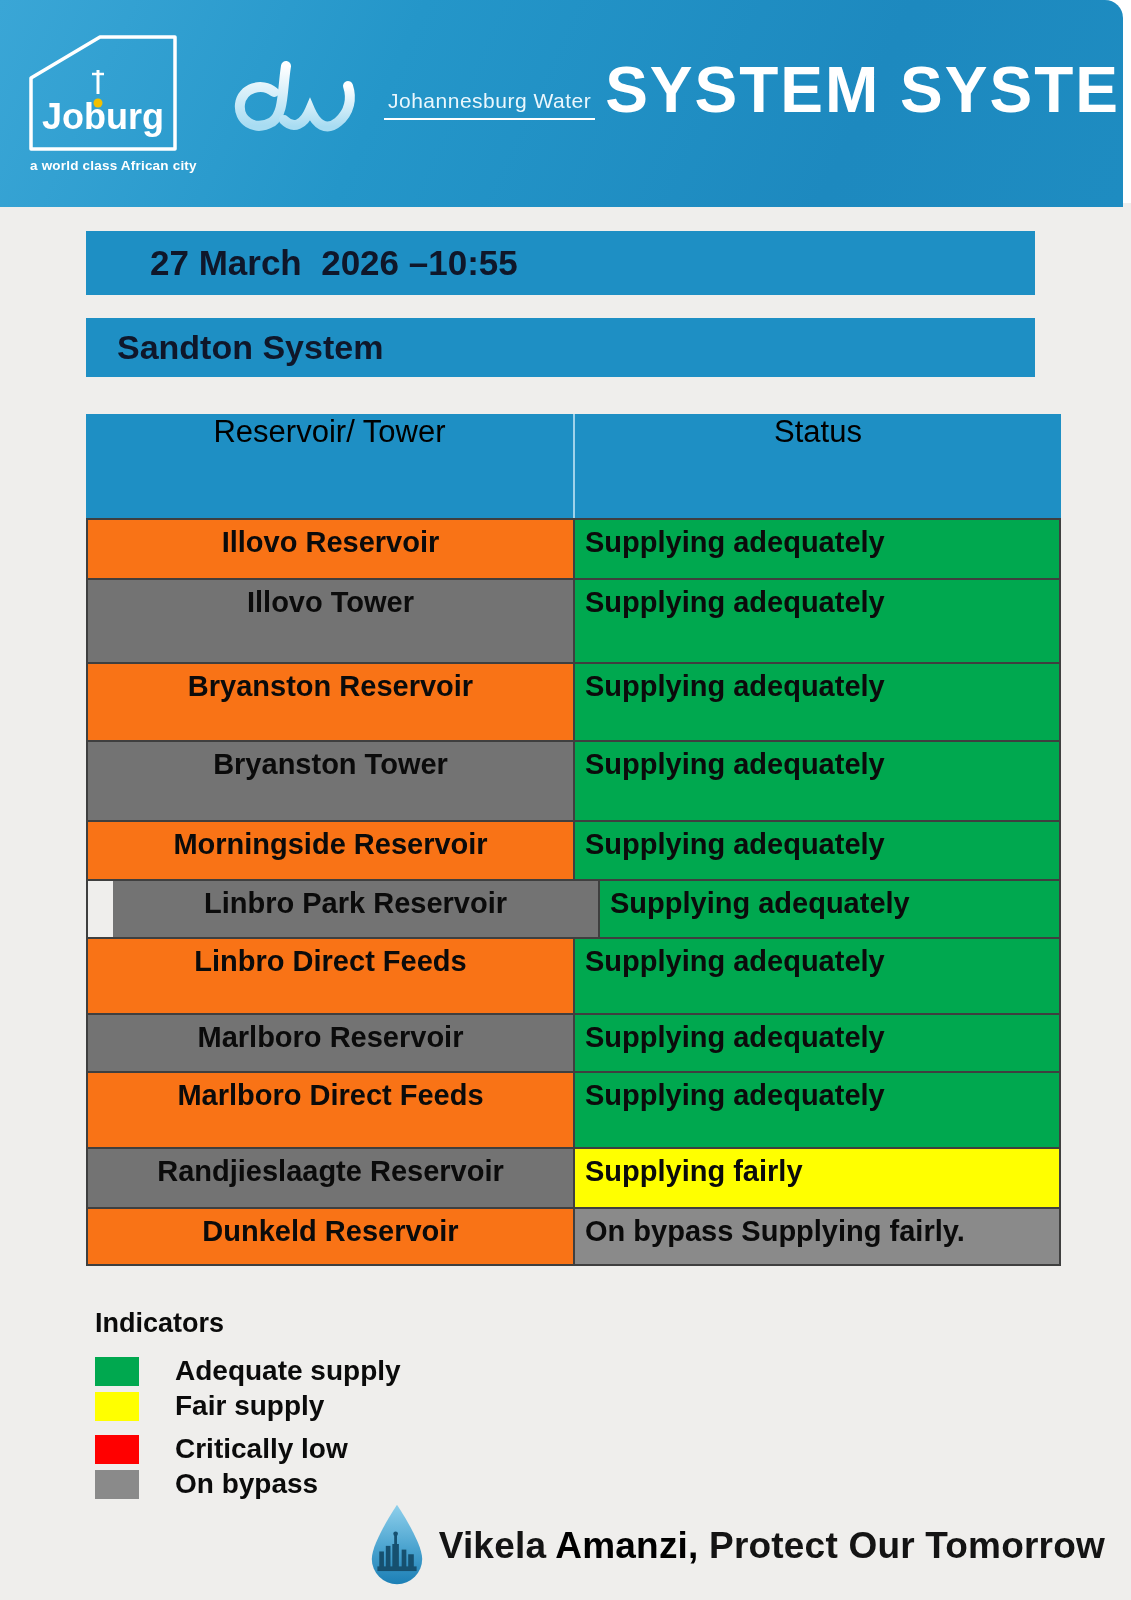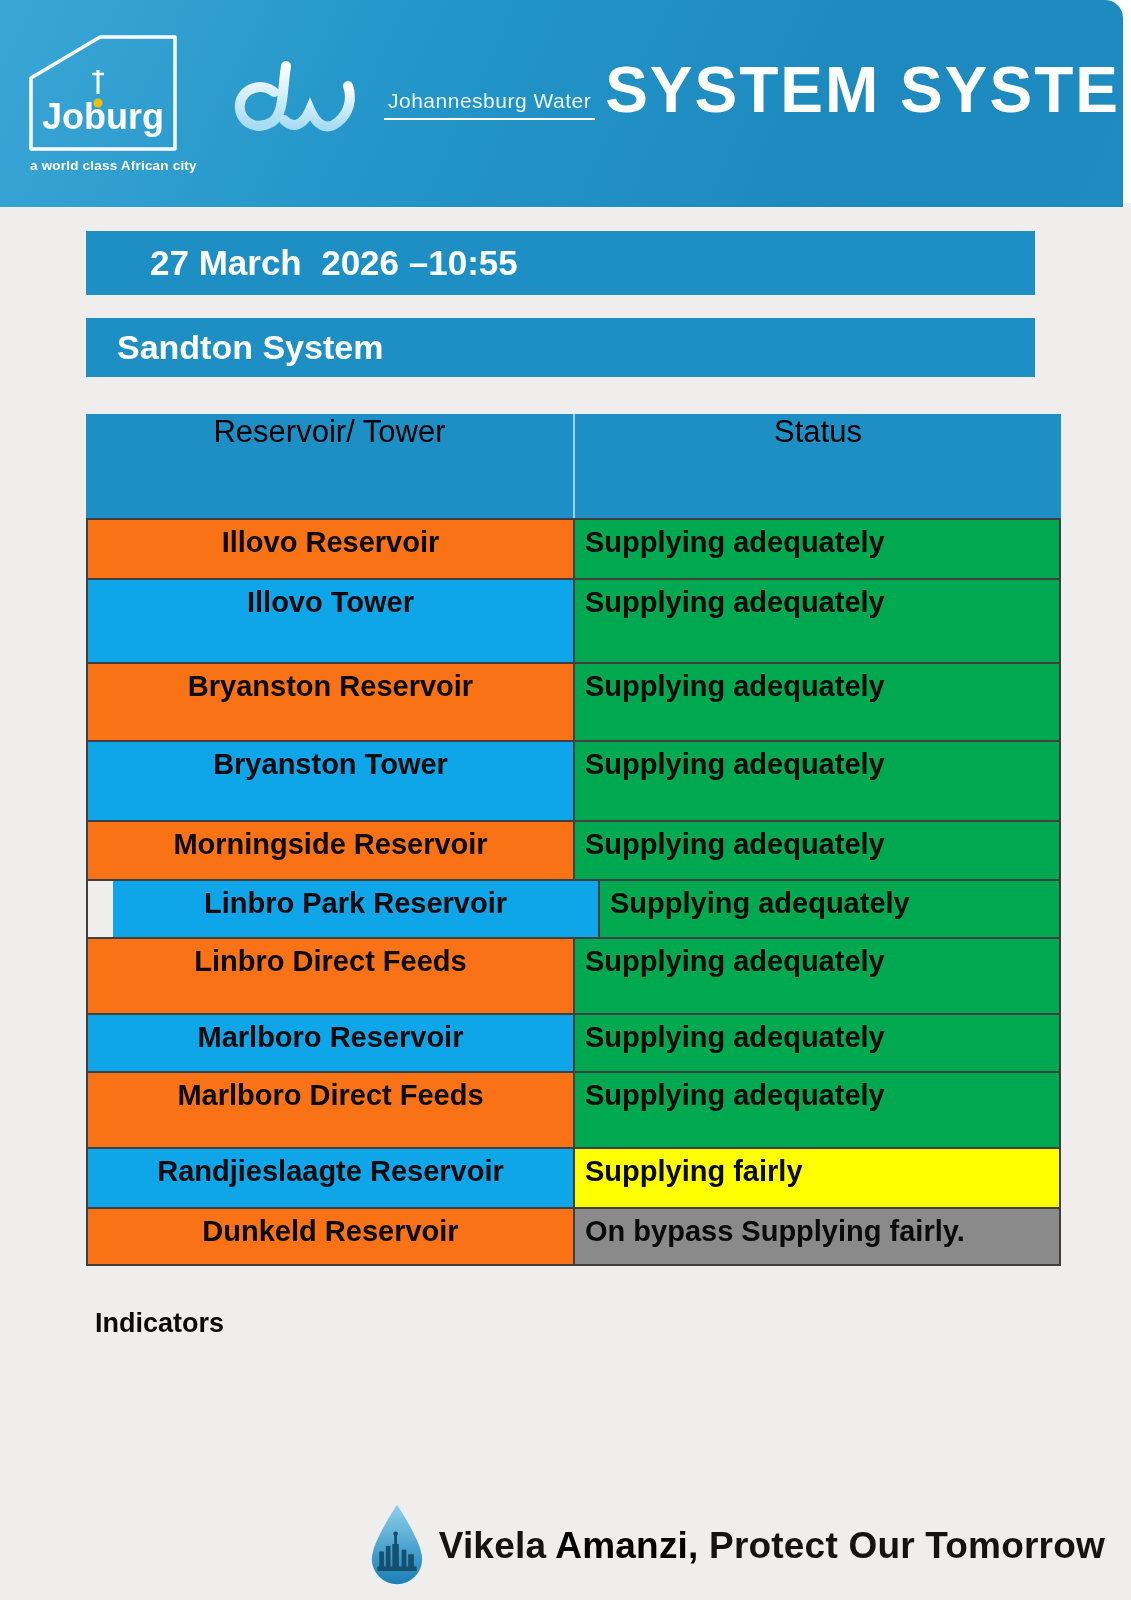--- a/index.html
+++ b/index.html
@@ -31,21 +31,21 @@
     border-bottom:2px solid #ffffff;padding:2px 4px 5px 4px;white-space:nowrap;
   }
   .big-title{
     flex:1;text-align:center;color:#ffffff;font-weight:bold;
     font-size:64px;letter-spacing:2px;margin-top:-28px;padding-left:10px;
     white-space:nowrap;
   }
 
   
   .bar{
-    background:#1e8fc4;color:#ffffff;font-weight:bold;width:949px;margin-left:86px;
+    background:#1e8fc4;color:#0f172a;font-weight:bold;width:949px;margin-left:86px;
     display:flex;align-items:center;box-sizing:border-box;
   }
   .date-bar{height:64px;margin-top:28px;font-size:35px;padding-left:64px;white-space:pre;}
   .system-bar{height:59px;margin-top:23px;font-size:34px;padding-left:31px;}
 
   
   .table{width:975px;margin-left:86px;margin-top:37px;}
   .thead{display:flex;background:#1e8fc4;height:104px;box-sizing:border-box;}
   .thcell{
     color:#000000;font-weight:normal;font-size:31px;text-align:center;
@@ -54,21 +54,21 @@
   .thcell.c1{width:489px;border-right:2px solid #9fd2ea;}
   .thcell.c2{flex:1;}
   .tbody{border:2px solid #3f3f3f;border-top:2px solid #3f3f3f;}
   .trow{display:flex;box-sizing:content-box;border-bottom:2px solid #3f3f3f;}
   .trow:last-child{border-bottom:none;}
   .tname{
     width:487px;border-right:2px solid #3f3f3f;text-align:center;
     font-weight:bold;font-size:29px;color:#0b0b0b;padding-top:6px;box-sizing:border-box;
   }
   .shade-dark{background:#f97316;}
-  .shade-light{background:#0ea5e9;}
+  .shade-light{background:#737373;}
   .tstatus{
     flex:1;font-weight:bold;font-size:29px;color:#0b0b0b;
     padding:6px 0 0 10px;box-sizing:border-box;
   }
   .lv-adequate{background:#00a84f;}
   .lv-fair{background:#ffff00;}
   .lv-bypass{background:#8a8a8a;}
 
   
   .legend{margin:42px 0 0 95px;}
@@ -177,20 +177,38 @@
         </div>
         <div class="trow" style="height: 55px;">
           <div class="tname shade-dark">Dunkeld Reservoir</div>
           <div class="tstatus lv-bypass">On bypass Supplying fairly.</div>
         </div>
       </div>
   </div>
 
   <div class="legend">
     <div class="legend-title">Indicators</div>
+    <div>
+        <div class="legend-item">
+          <div class="swatch" style="background: rgb(0, 168, 79);"></div>
+          <div class="legend-label">Adequate supply</div>
+        </div>
+        <div class="legend-item">
+          <div class="swatch" style="background: rgb(255, 255, 0);"></div>
+          <div class="legend-label">Fair supply</div>
+        </div>
+        <div class="legend-item gap-above">
+          <div class="swatch" style="background: rgb(255, 0, 0);"></div>
+          <div class="legend-label">Critically low</div>
+        </div>
+        <div class="legend-item">
+          <div class="swatch" style="background: rgb(138, 138, 138);"></div>
+          <div class="legend-label">On bypass</div>
+        </div>
+      </div>
   </div>
 
   <div class="footer">
     <svg class="drop" width="56" height="84" viewBox="0 0 60 88">
       <defs>
         <linearGradient id="dropg" x1="0" y1="0" x2="0" y2="1">
           <stop offset="0" stop-color="#8fd0ec"></stop>
           <stop offset="0.55" stop-color="#4aa3cf"></stop>
           <stop offset="1" stop-color="#1c7fb5"></stop>
         </linearGradient>

